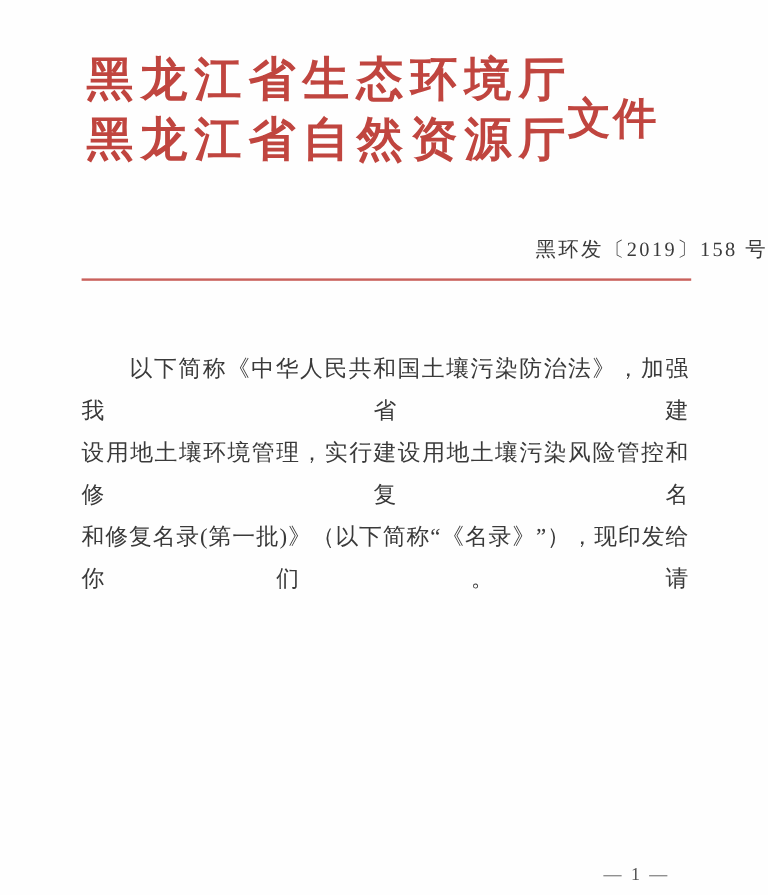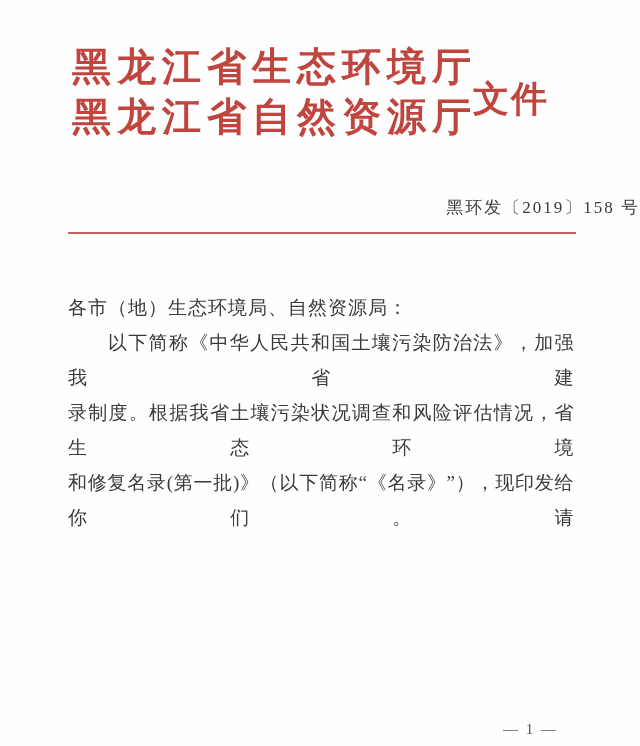--- a/index.html
+++ b/index.html
@@ -105,22 +105,21 @@
   </div>
 
   <div class="doc-number">黑环发〔2019〕158 号</div>
 
   <div class="red-rule"></div>
 
   <div class="doc-title">
   </div>
 
   <div class="doc-body">
-    <div class="salutation">各市（地）生态环境局、自然资源局：</div>
     <div class="body-line indent">以下简称《中华人民共和国土壤污染防治法》，加强我省建</div>
-    <div class="body-line">录制度。根据我省土壤污染状况调查和风险评估情况，省生态环境</div>
+    <div class="body-line">设用地土壤环境管理，实行建设用地土壤污染风险管控和修复名</div>
     <div class="body-line">和修复名录(第一批)》（以下简称“《名录》”），现印发给你们。请</div>
 
   </div>
 
   <div class="page-footer">— 1 —</div>
 
 </div>
 
 </body></html>

